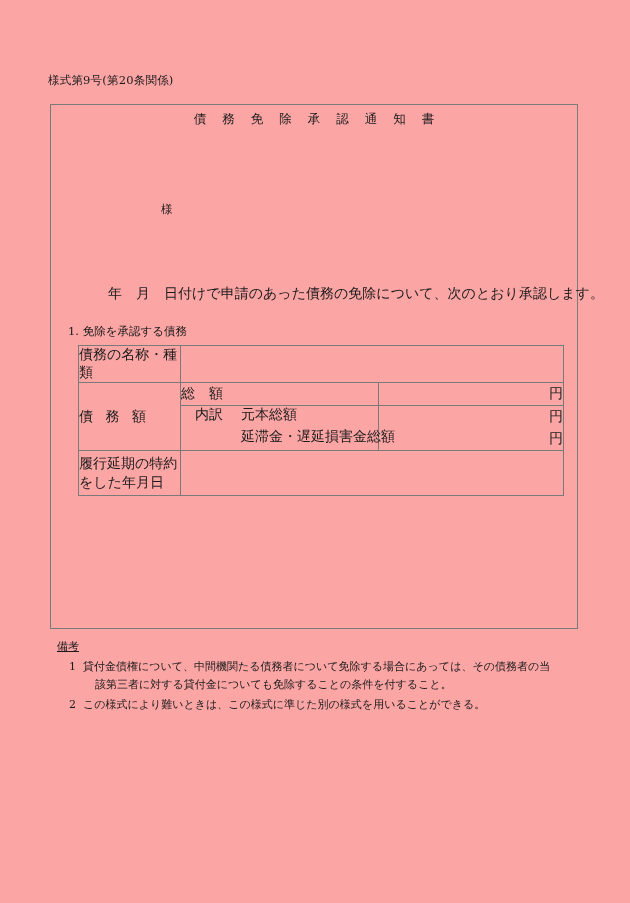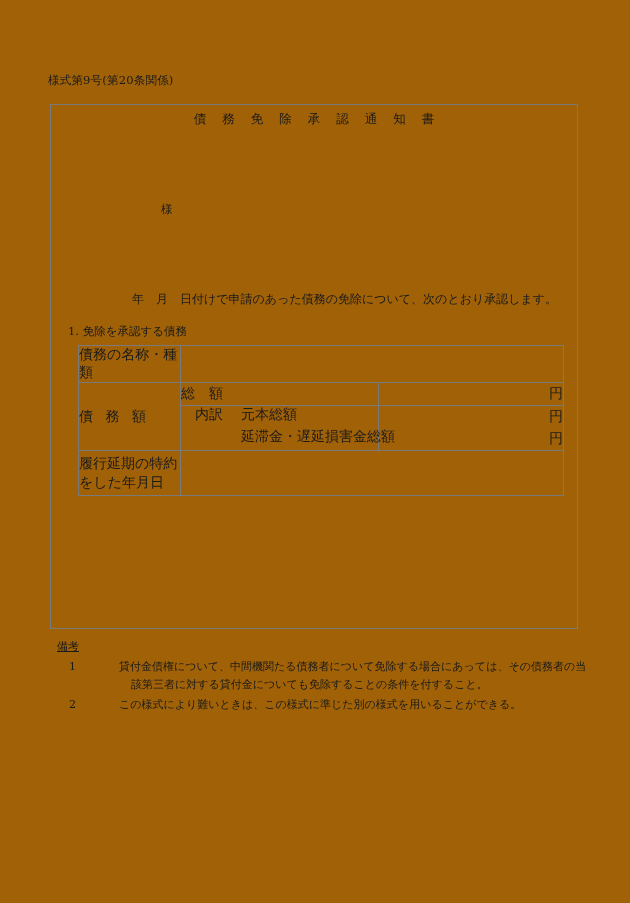--- a/index.html
+++ b/index.html
@@ -9,21 +9,21 @@
     background: #ffffff;
   }
   body {
     font-family: "DejaVu Serif", "Liberation Serif", serif;
     color: #1a1a1a;
   }
   .page {
     position: relative;
     width: 630px;
     height: 903px;
-    background: #a16207;
+    background: #fca5a5;
     overflow: hidden;
   }
 
   
   .form-no {
     position: absolute;
     left: 48px;
     top: 73px;
     font-size: 11.5px;
     letter-spacing: 0.2px;
@@ -103,24 +103,23 @@
     text-align: center;
     margin-right: 28px;
     box-sizing: border-box;
     overflow: hidden;
   }
 
   
   .body-text {
     position: absolute;
     left: 57px;
-    top: 186px;
-    font-size: 12px;
-    white-space: nowrap;
-    margin-left: 24px;
+    top: 180px;
+    font-size: 14px;
+    white-space: nowrap;
   }
 
   
   .section-heading {
     position: absolute;
     left: 17px;
     top: 219px;
     font-size: 11.5px;
     white-space: nowrap;
   }
@@ -186,21 +185,21 @@
   .remark-item {
     display: flex;
     margin-top: 2px;
   }
   .remark-num {
     flex: none;
     width: 26px;
     padding-left: 12px;
     box-sizing: border-box;
   }
-  .remark-text { flex: 1; margin-left: 36px; }
+  .remark-text { flex: 1; }
   .remark-text .cont { display: block; padding-left: 12px; }
 </style>
 </head>
 <body>
 
 <div class="page">
 
   <div class="form-no">様式第9号(第20条関係)</div>
 
   <div class="frame">

